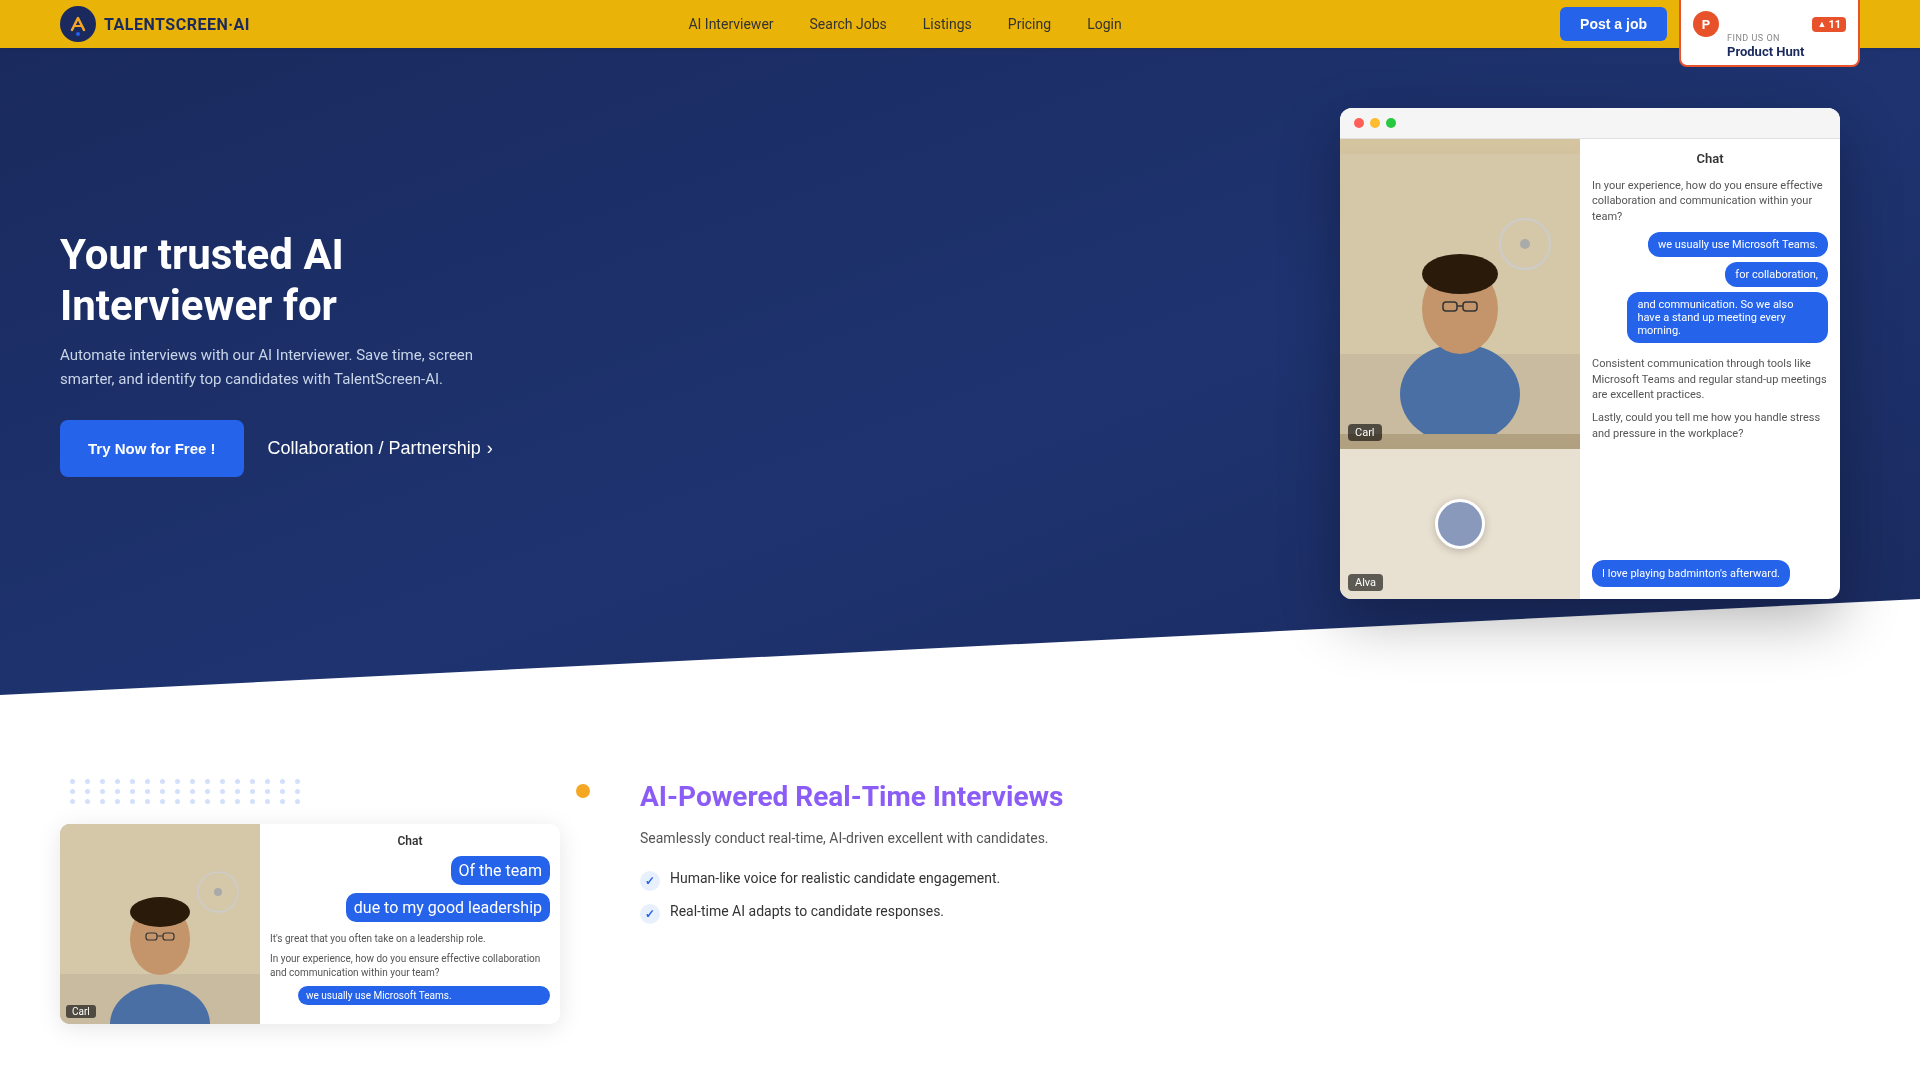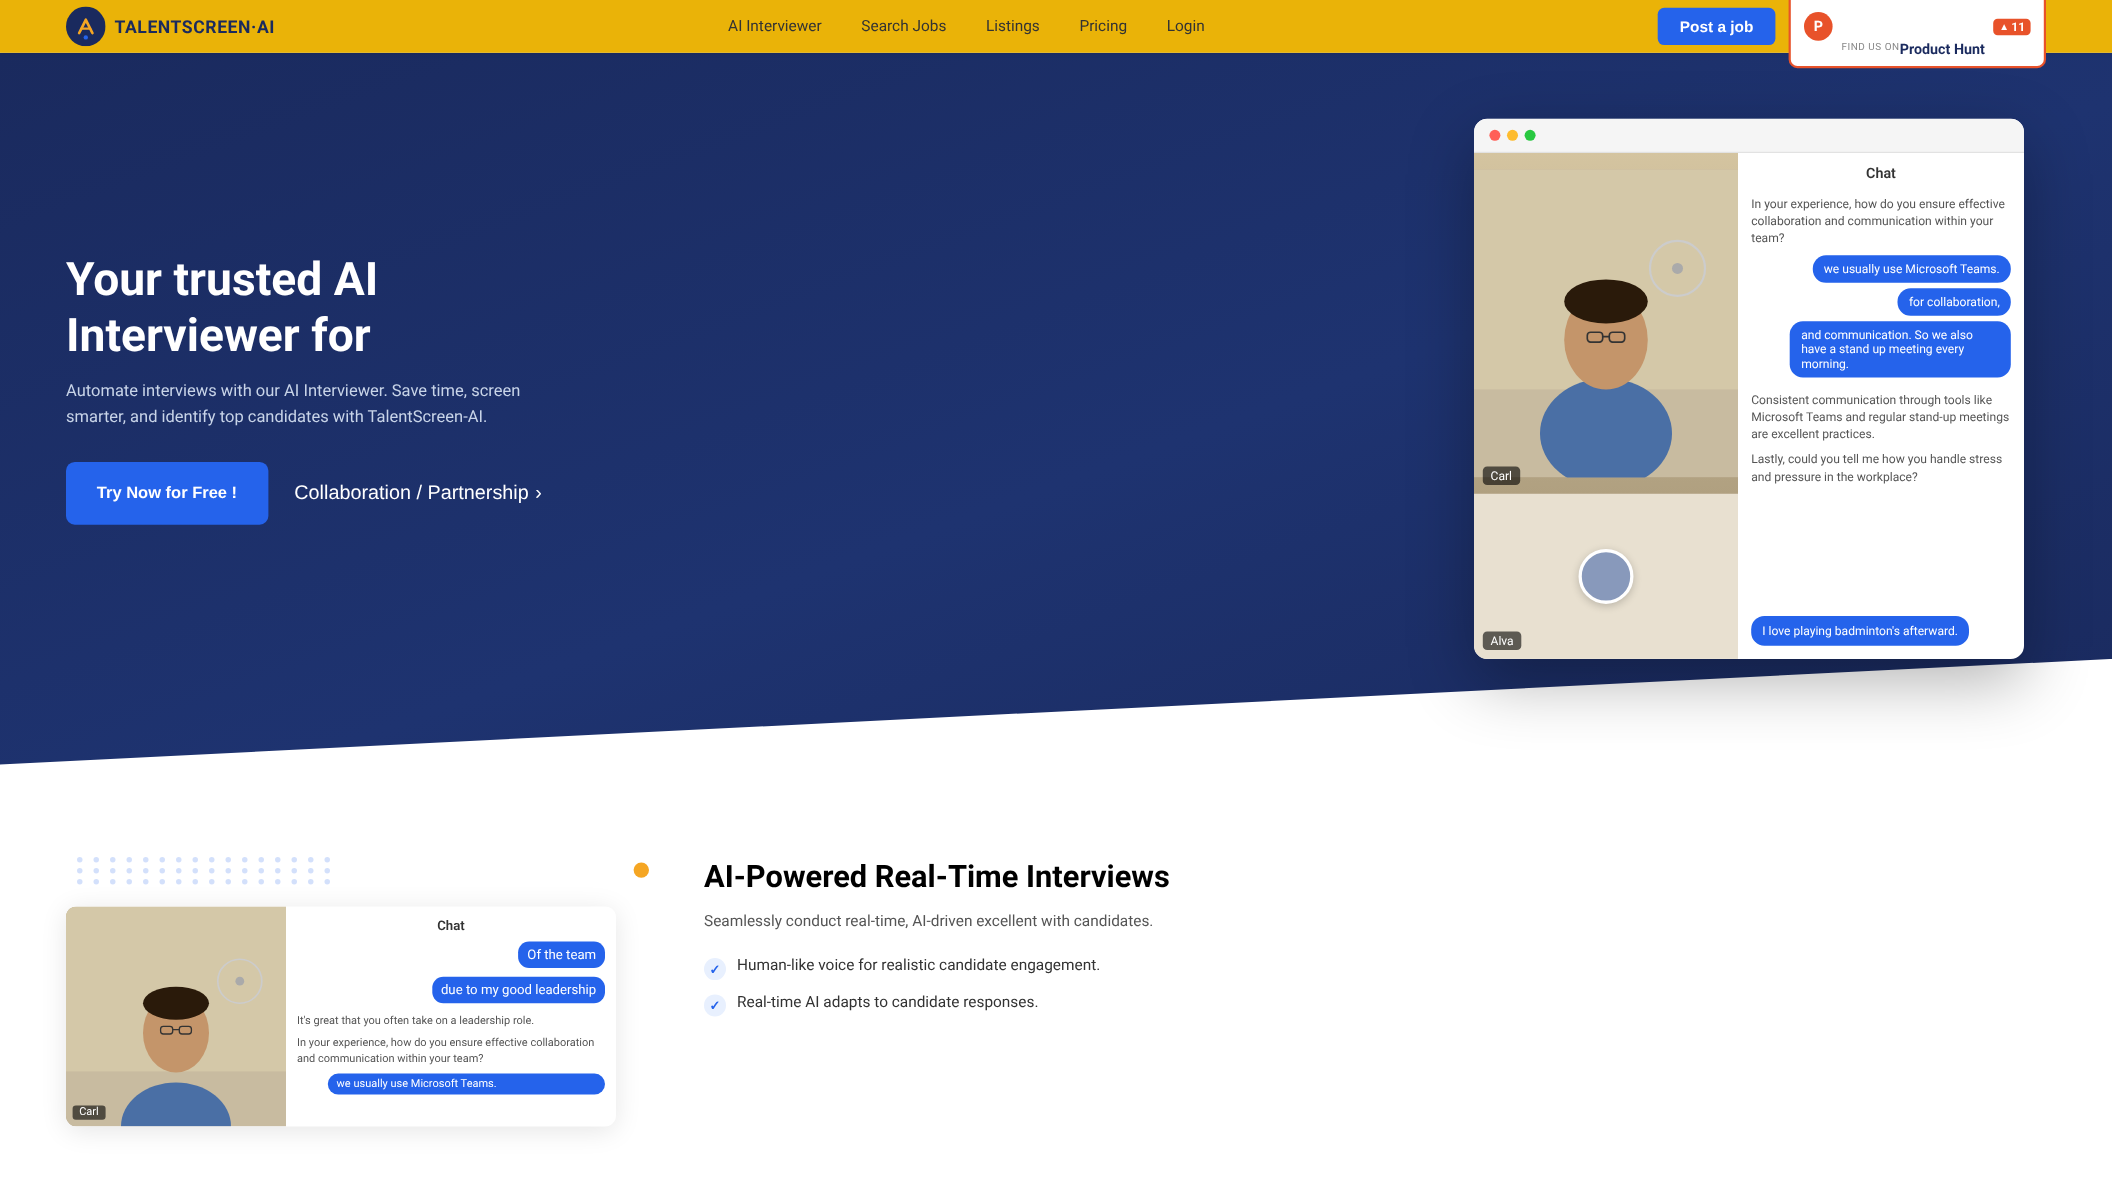--- a/index.html
+++ b/index.html
@@ -21,21 +21,21 @@
       background: #2563eb; color: #fff; border: none; border-radius: 6px;
       padding: 9px 20px; font-size: 14px; font-weight: 600; cursor: pointer;
     }
     .btn-product-hunt {
       display: flex; align-items: center; gap: 8px;
       border: 2px solid #e8522a; border-radius: 8px; padding: 6px 12px;
       cursor: pointer; background: #fff;
     }
     .ph-logo { width: 26px; height: 26px; background: #e8522a; border-radius: 50%; display: flex; align-items: center; justify-content: center; }
     .ph-logo span { color: #fff; font-size: 13px; font-weight: 700; }
-    .ph-text { display: flex; line-height: 1.2; margin-top: 44px; }
+    .ph-text { display: flex; flex-direction: column; line-height: 1.2; margin-top: 44px; }
     .ph-find { font-size: 9px; color: #888; text-transform: uppercase; letter-spacing: 0.5px; }
     .ph-name { font-size: 13px; font-weight: 700; color: #1a2a5e; }
     .ph-count { background: #e8522a; color: #fff; border-radius: 4px; padding: 1px 5px; font-size: 11px; font-weight: 700; display: flex; align-items: center; gap: 2px; }
     .ph-arrow { font-size: 9px; }
 
     
     .hero {
       background: linear-gradient(160deg, #1a2a5e 0%, #1e3370 55%, #1a2a5e 100%);
       min-height: 540px; position: relative; overflow: hidden;
       display: flex; align-items: center; padding: 60px 60px 100px;
@@ -102,27 +102,27 @@
     .lower-preview { flex: 1; max-width: 500px; }
     .lower-preview-card {
       background: #fff; border-radius: 10px; box-shadow: 0 4px 24px rgba(0,0,0,0.1);
       overflow: hidden; display: flex; height: 200px;
     }
     .lp-video { width: 200px; background: #c8c0b0; position: relative; overflow: hidden; }
     .lp-video-inner { width: 100%; height: 100%; background: linear-gradient(180deg, #d0c0a0 0%, #b0a080 100%); }
     .lp-label { position: absolute; bottom: 6px; left: 6px; background: rgba(0,0,0,0.6); color: #fff; font-size: 10px; padding: 1px 6px; border-radius: 3px; }
     .lp-chat { flex: 1; padding: 10px; }
     .lp-chat-header { text-align: center; font-size: 12px; font-weight: 600; color: #333; margin-bottom: 8px; }
-    .lp-bubble { border-radius: 10px; padding: 5px 8px; font-size: 12px; margin-bottom: 4px; }
+    .lp-bubble { border-radius: 10px; padding: 5px 8px; font-size: 16px; margin-bottom: 4px; }
     .lp-bubble-right { background: #2563eb; color: #fff; margin-left: auto; max-width: 80%; }
     .lp-question { font-size: 10px; color: #555; margin: 6px 0; line-height: 1.4; }
 
     
     .lower-text { flex: 1; }
-    .lower-title { font-size: 28px; font-weight: 700; color: #000000; margin-bottom: 12px; line-height: 1.3; }
+    .lower-title { font-size: 28px; font-weight: 700; color: #8b5cf6; margin-bottom: 12px; line-height: 1.3; }
     .lower-desc { font-size: 14px; color: #555; line-height: 1.6; margin-bottom: 20px; }
     .feature-item { display: flex; align-items: flex-start; gap: 10px; margin-bottom: 12px; }
     .check-icon { width: 20px; height: 20px; border-radius: 50%; background: #e8f0fe; display: flex; align-items: center; justify-content: center; flex-shrink: 0; margin-top: 1px; }
     .check-icon span { color: #2563eb; font-size: 12px; font-weight: 700; }
     .feature-text { font-size: 14px; color: #333; }
   </style>
 </head>
 <body>
 
 <nav class="navbar">

